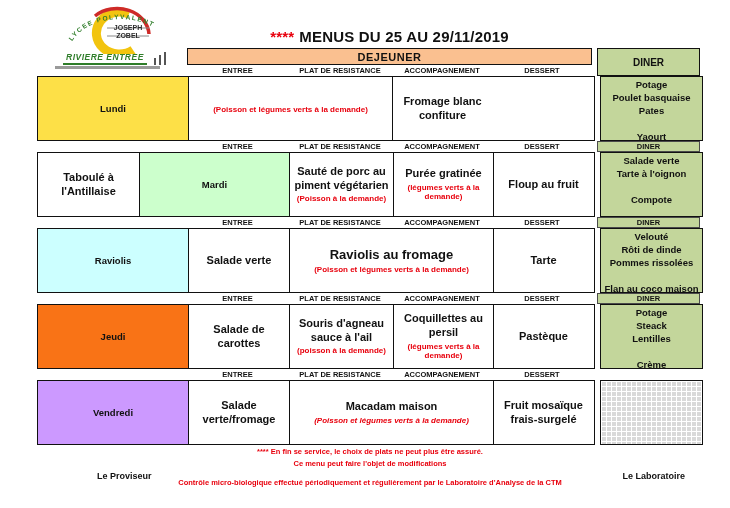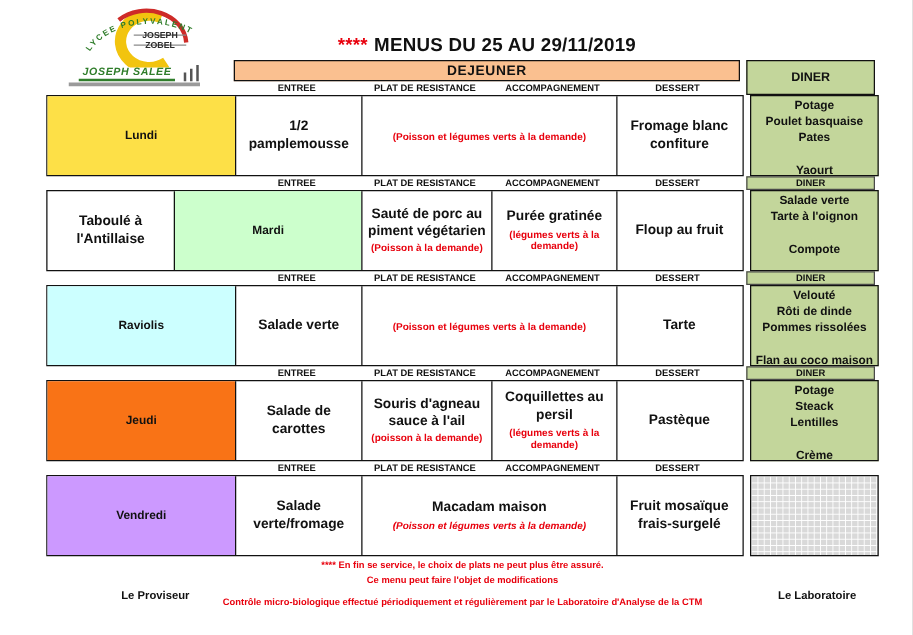--- a/index.html
+++ b/index.html
@@ -111,21 +111,21 @@
       <text font-size="6.5" font-weight="bold" fill="#2f7d2a" letter-spacing="1.5">
         <textPath href="#arcpath" startOffset="6%">LYCEE  POLYVALENT</textPath>
       </text>
       <line x1="52" y1="26" x2="94" y2="26" stroke="#8a8a8a" stroke-width="1"></line>
       <line x1="52" y1="34" x2="94" y2="34" stroke="#8a8a8a" stroke-width="1"></line>
       <text x="73" y="28" text-anchor="middle" font-size="7" font-weight="bold" fill="#2b2b2b">JOSEPH</text>
       <text x="73" y="36" text-anchor="middle" font-size="7" font-weight="bold" fill="#2b2b2b">ZOBEL</text>
     </svg>
     <div class="logo-shadow"></div>
     <div class="logo-city-row">
-      <span class="logo-city">JOSEPH SALEE</span>
+      <span class="logo-city">RIVIERE ENTREE</span>
       <span class="logo-bars">
           <i></i>
           <i></i>
           <i></i>
         </span>
     </div>
   </div>
 
   <div class="title">
     <span class="stars">****</span><span>MENUS DU 25 AU 29/11/2019</span>
@@ -144,24 +144,20 @@
           <div class="col-label w-dessert">DESSERT</div>
         </div>
       </div>
       <div class="gap"></div>
       <div class="diner-hdr" style="background-color: rgb(195, 214, 155);">DINER</div>
     </div>
 
     <div class="content-row">
       <div class="row-left">
         <div class="cell day-cell" style="background-color: #fde047;">Lundi</div>
-        <div class="cell w-entree">
-          <div class="cell-main">1/2
-pamplemousse</div>
-        </div>
         <div class="cell w-merged">
           <div class="cell-note">(Poisson et légumes verts à la demande)</div>
         </div>
         <div class="cell w-dessert">
           <div class="cell-main">Fromage blanc
 confiture</div>
         </div>
       </div>
       <div class="gap"></div>
       <div class="diner-cell" style="background-color: rgb(195, 214, 155);">
@@ -223,20 +219,21 @@
       <div class="diner-mini" style="background-color: rgb(195, 214, 155);">DINER</div>
     </div>
 
     <div class="content-row">
       <div class="row-left">
         <div class="cell day-cell" style="background-color: rgb(204, 255, 255);">Raviolis</div>
         <div class="cell w-entree">
           <div class="cell-main">Salade verte</div>
         </div>
         <div class="cell w-merged">
+          <div class="cell-main big">Raviolis au fromage</div>
           <div class="cell-note">(Poisson et légumes verts à la demande)</div>
         </div>
         <div class="cell w-dessert">
           <div class="cell-main">Tarte</div>
         </div>
       </div>
       <div class="gap"></div>
       <div class="diner-cell" style="background-color: rgb(195, 214, 155);">
         <div class="diner-text">Velouté
 Rôti de dinde

